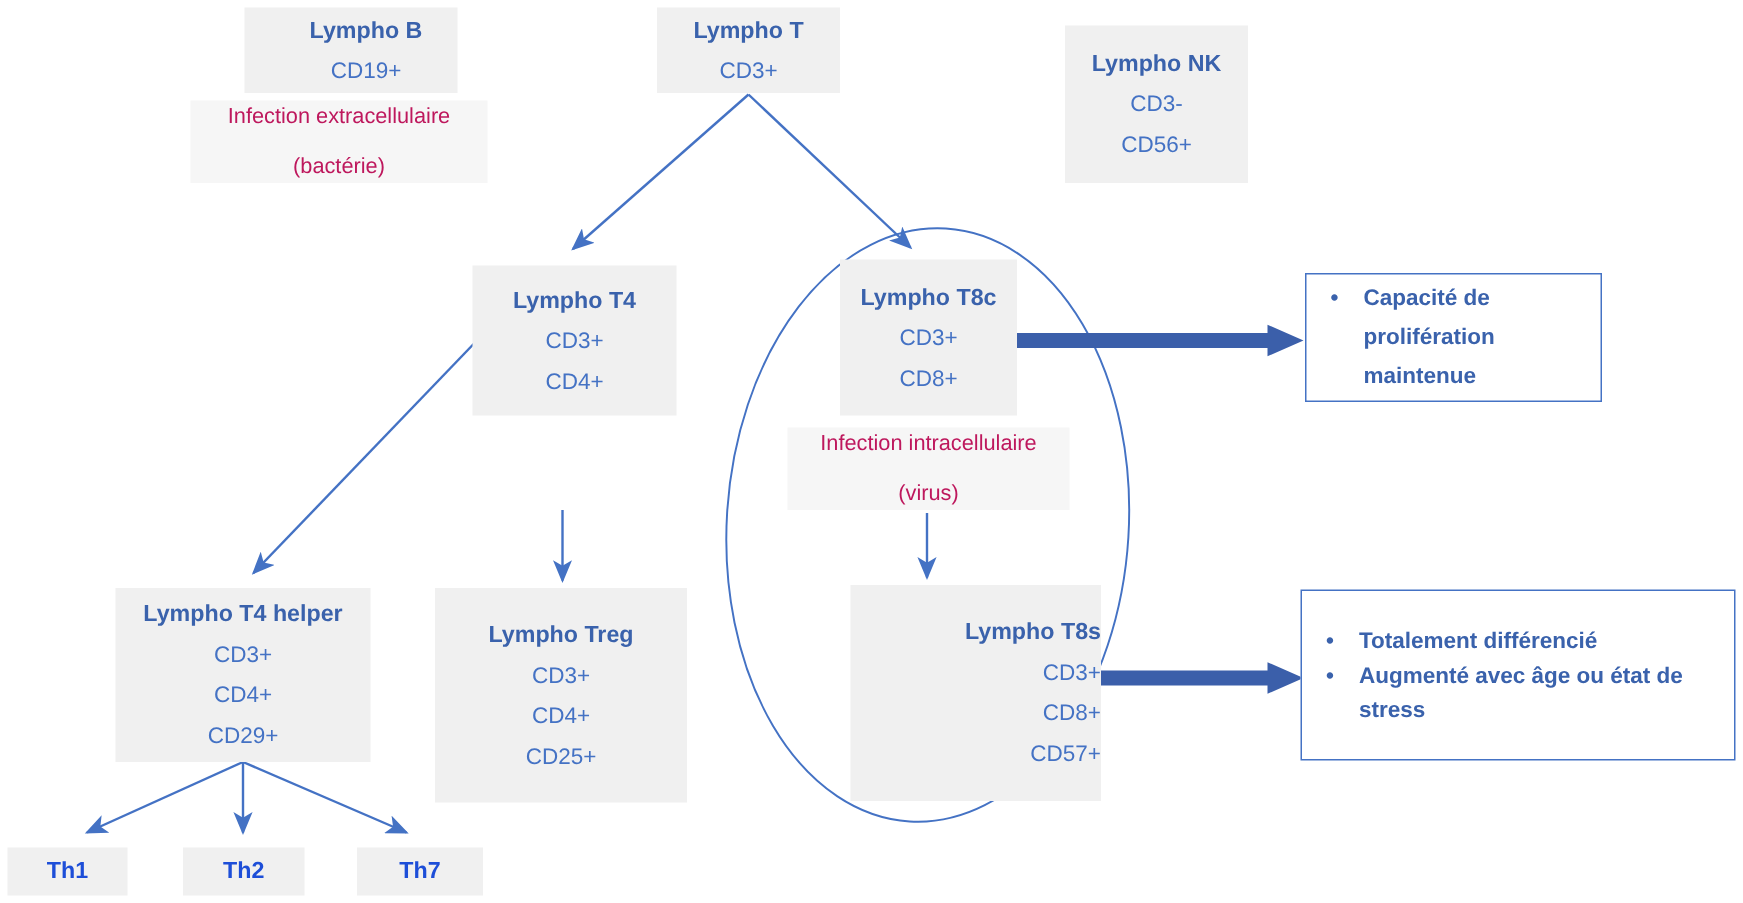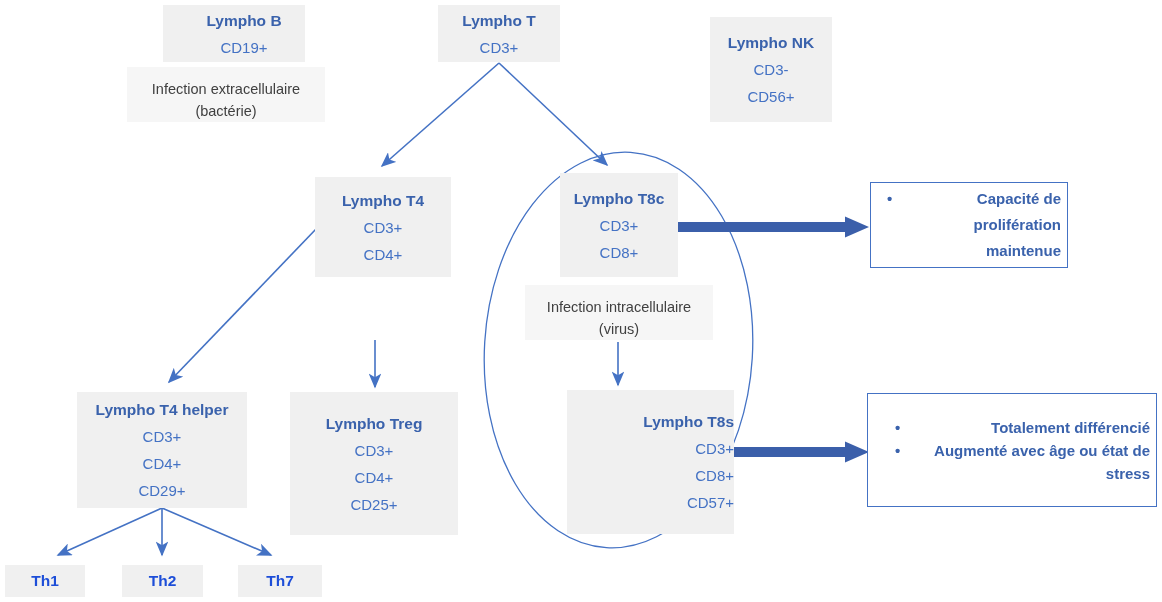--- a/index.html
+++ b/index.html
@@ -26,36 +26,36 @@
   .leaf{
     position:absolute;
     background:#F0F0F0;
     display:flex;align-items:center;justify-content:center;
     color:#1d4ed8;font-weight:bold;font-size:15.5px;
   }
   
   .note{
     position:absolute;
     background:#F6F6F6;
-    display:flex;flex-direction:column;justify-content:flex-end;
+    display:flex;flex-direction:column;justify-content:space-between;
     text-align:center;
-    color:#404040;
+    color:#be185d;
     font-size:14.5px;
     line-height:22px;
   }
   
   .callout{
     position:absolute;
     background:#ffffff;
     border:1.5px solid #4472C4;
     box-sizing:border-box;
     color:#3A62AC;
     font-weight:bold;
     font-size:15px;
-    display:flex;align-items:center;text-align:right;
+    display:flex;align-items:center;
   }
   .callout ul{
     list-style:none;
     margin:0;
     padding:0 6px 0 14px;
   }
   .callout li{
     position:relative;
     padding-left:24px;
   }
@@ -166,21 +166,21 @@
   </div>
 
   <div class="callout c1" style="left:870px;top:182px;width:198px;height:86px;">
     <ul>
       <li>
         <span>Capacité de prolifération maintenue</span>
       </li>
     </ul>
   </div>
 
-  <div class="callout c2" style="left:867px;top:393px;width:290px;height:114px;padding-left:11px;">
+  <div class="callout c2" style="left:867px;top:393px;width:290px;height:114px;">
     <ul>
       <li>
         <span>Totalement différencié</span>
       </li>
       <li>
         <span>Augmenté avec âge ou état de stress</span>
       </li>
     </ul>
   </div>
 

